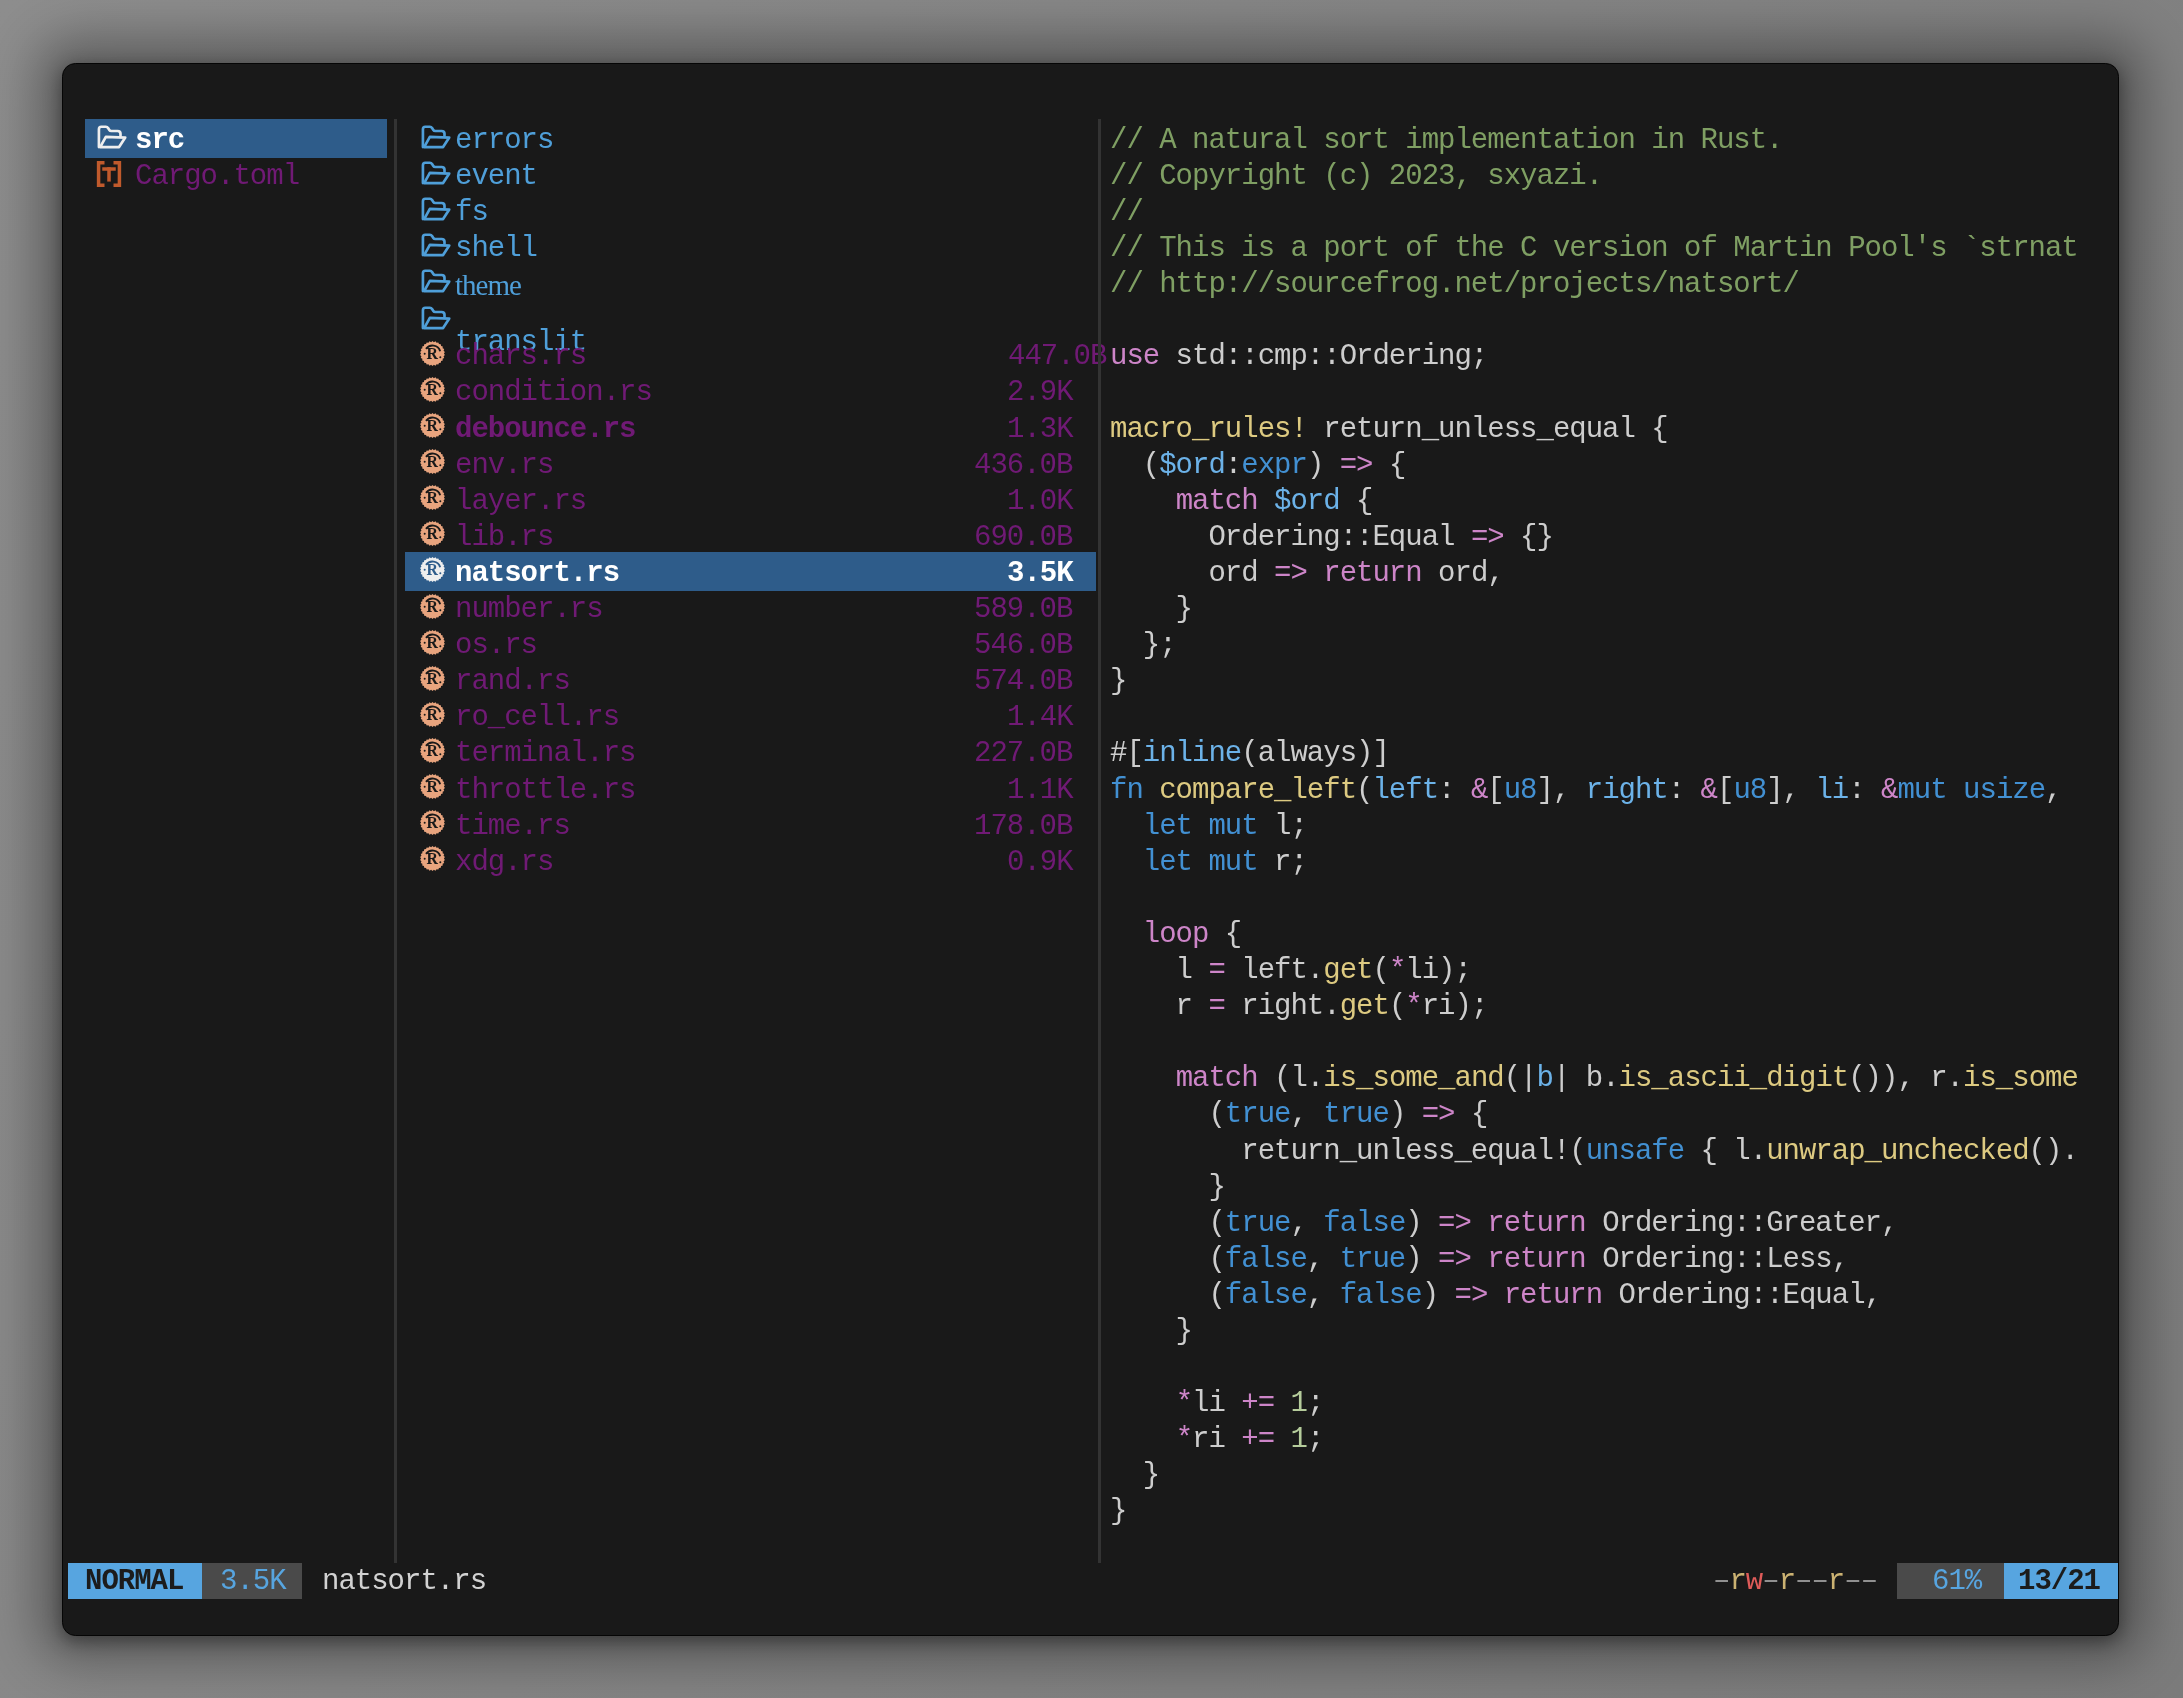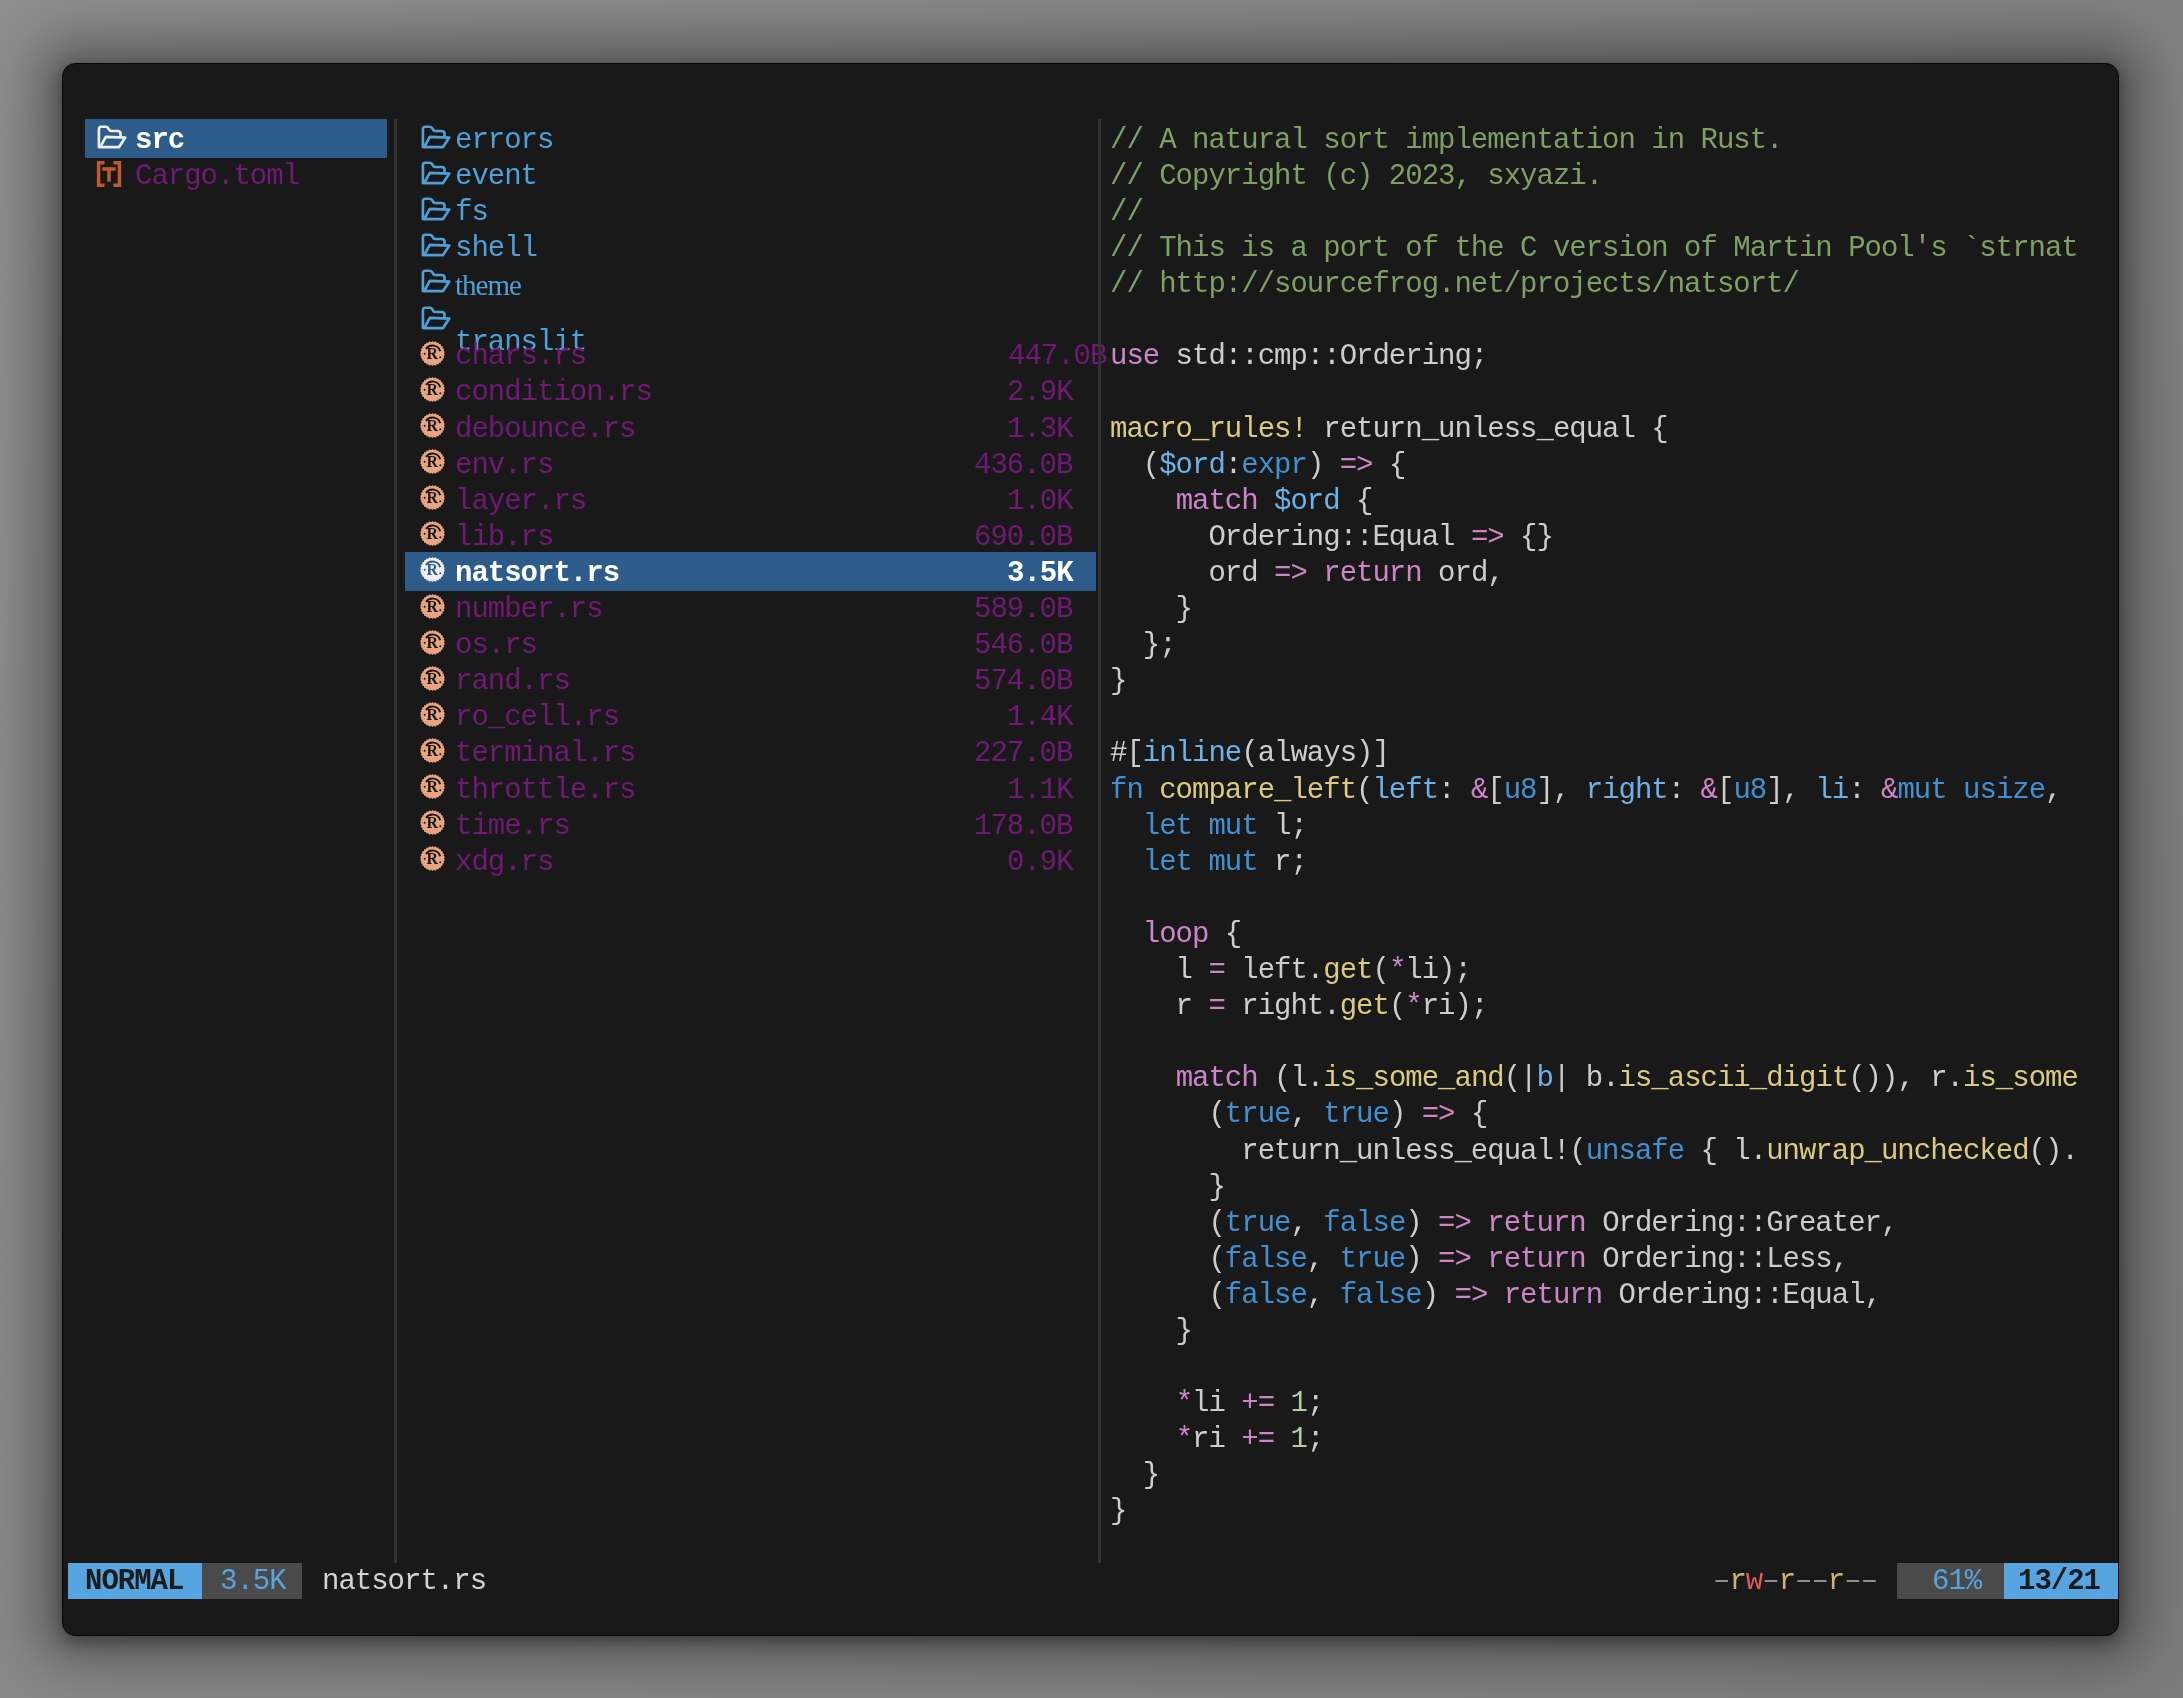--- a/index.html
+++ b/index.html
@@ -96,21 +96,21 @@
   </svg>
 <div class="ln " style="left:455px;top:375px;"><span class="fil">condition.rs</span></div>
 <div class="ln " style="left:1007px;top:375px;"><span class="fil">2.9K</span></div>
 <svg class="abs" style="left:420px;top:413px;" width="25" height="25" viewBox="0 0 30 30">
     <path d="M15.00 0.00 L16.65 1.40 L18.59 0.44 L19.86 2.19 L21.97 1.72 L22.78 3.73 L24.95 3.77 L25.25 5.92 L27.34 6.48 L27.13 8.63 L29.03 9.68 L28.30 11.72 L29.89 13.19 L28.70 15.00 L29.89 16.81 L28.30 18.28 L29.03 20.32 L27.13 21.37 L27.34 23.52 L25.25 24.08 L24.95 26.23 L22.78 26.27 L21.97 28.28 L19.86 27.81 L18.59 29.56 L16.65 28.60 L15.00 30.00 L13.35 28.60 L11.41 29.56 L10.14 27.81 L8.03 28.28 L7.22 26.27 L5.05 26.23 L4.75 24.08 L2.66 23.52 L2.87 21.37 L0.97 20.32 L1.70 18.28 L0.11 16.81 L1.30 15.00 L0.11 13.19 L1.70 11.72 L0.97 9.68 L2.87 8.63 L2.66 6.48 L4.75 5.92 L5.05 3.77 L7.22 3.73 L8.03 1.72 L10.14 2.19 L11.41 0.44 L13.35 1.40 Z" fill="#e8a47e"></path>
     <path d="M7.2 9.5 A 9.6 9.6 0 0 1 24.2 12.3" fill="none" stroke="#191919" stroke-width="2.3"></path>
     <circle cx="5.6" cy="15.2" r="1.2" fill="#191919"></circle>
     <circle cx="24.4" cy="19.5" r="1.2" fill="#191919"></circle>
     <text x="14.8" y="22" font-family="Liberation Serif, serif" font-size="19" font-weight="bold" fill="#191919" text-anchor="middle">R</text>
   </svg>
-<div class="ln " style="left:455px;top:412px;"><span class="fil">debounce.rs</span></div>
+<div class="ln " style="left:455px;top:412px;font-weight:bold;"><span class="fil">debounce.rs</span></div>
 <div class="ln " style="left:1007px;top:412px;"><span class="fil">1.3K</span></div>
 <svg class="abs" style="left:420px;top:449px;" width="25" height="25" viewBox="0 0 30 30">
     <path d="M15.00 0.00 L16.65 1.40 L18.59 0.44 L19.86 2.19 L21.97 1.72 L22.78 3.73 L24.95 3.77 L25.25 5.92 L27.34 6.48 L27.13 8.63 L29.03 9.68 L28.30 11.72 L29.89 13.19 L28.70 15.00 L29.89 16.81 L28.30 18.28 L29.03 20.32 L27.13 21.37 L27.34 23.52 L25.25 24.08 L24.95 26.23 L22.78 26.27 L21.97 28.28 L19.86 27.81 L18.59 29.56 L16.65 28.60 L15.00 30.00 L13.35 28.60 L11.41 29.56 L10.14 27.81 L8.03 28.28 L7.22 26.27 L5.05 26.23 L4.75 24.08 L2.66 23.52 L2.87 21.37 L0.97 20.32 L1.70 18.28 L0.11 16.81 L1.30 15.00 L0.11 13.19 L1.70 11.72 L0.97 9.68 L2.87 8.63 L2.66 6.48 L4.75 5.92 L5.05 3.77 L7.22 3.73 L8.03 1.72 L10.14 2.19 L11.41 0.44 L13.35 1.40 Z" fill="#e8a47e"></path>
     <path d="M7.2 9.5 A 9.6 9.6 0 0 1 24.2 12.3" fill="none" stroke="#191919" stroke-width="2.3"></path>
     <circle cx="5.6" cy="15.2" r="1.2" fill="#191919"></circle>
     <circle cx="24.4" cy="19.5" r="1.2" fill="#191919"></circle>
     <text x="14.8" y="22" font-family="Liberation Serif, serif" font-size="19" font-weight="bold" fill="#191919" text-anchor="middle">R</text>
   </svg>
 <div class="ln " style="left:455px;top:448px;"><span class="fil">env.rs</span></div>
 <div class="ln " style="left:974px;top:448px;"><span class="fil">436.0B</span></div>

